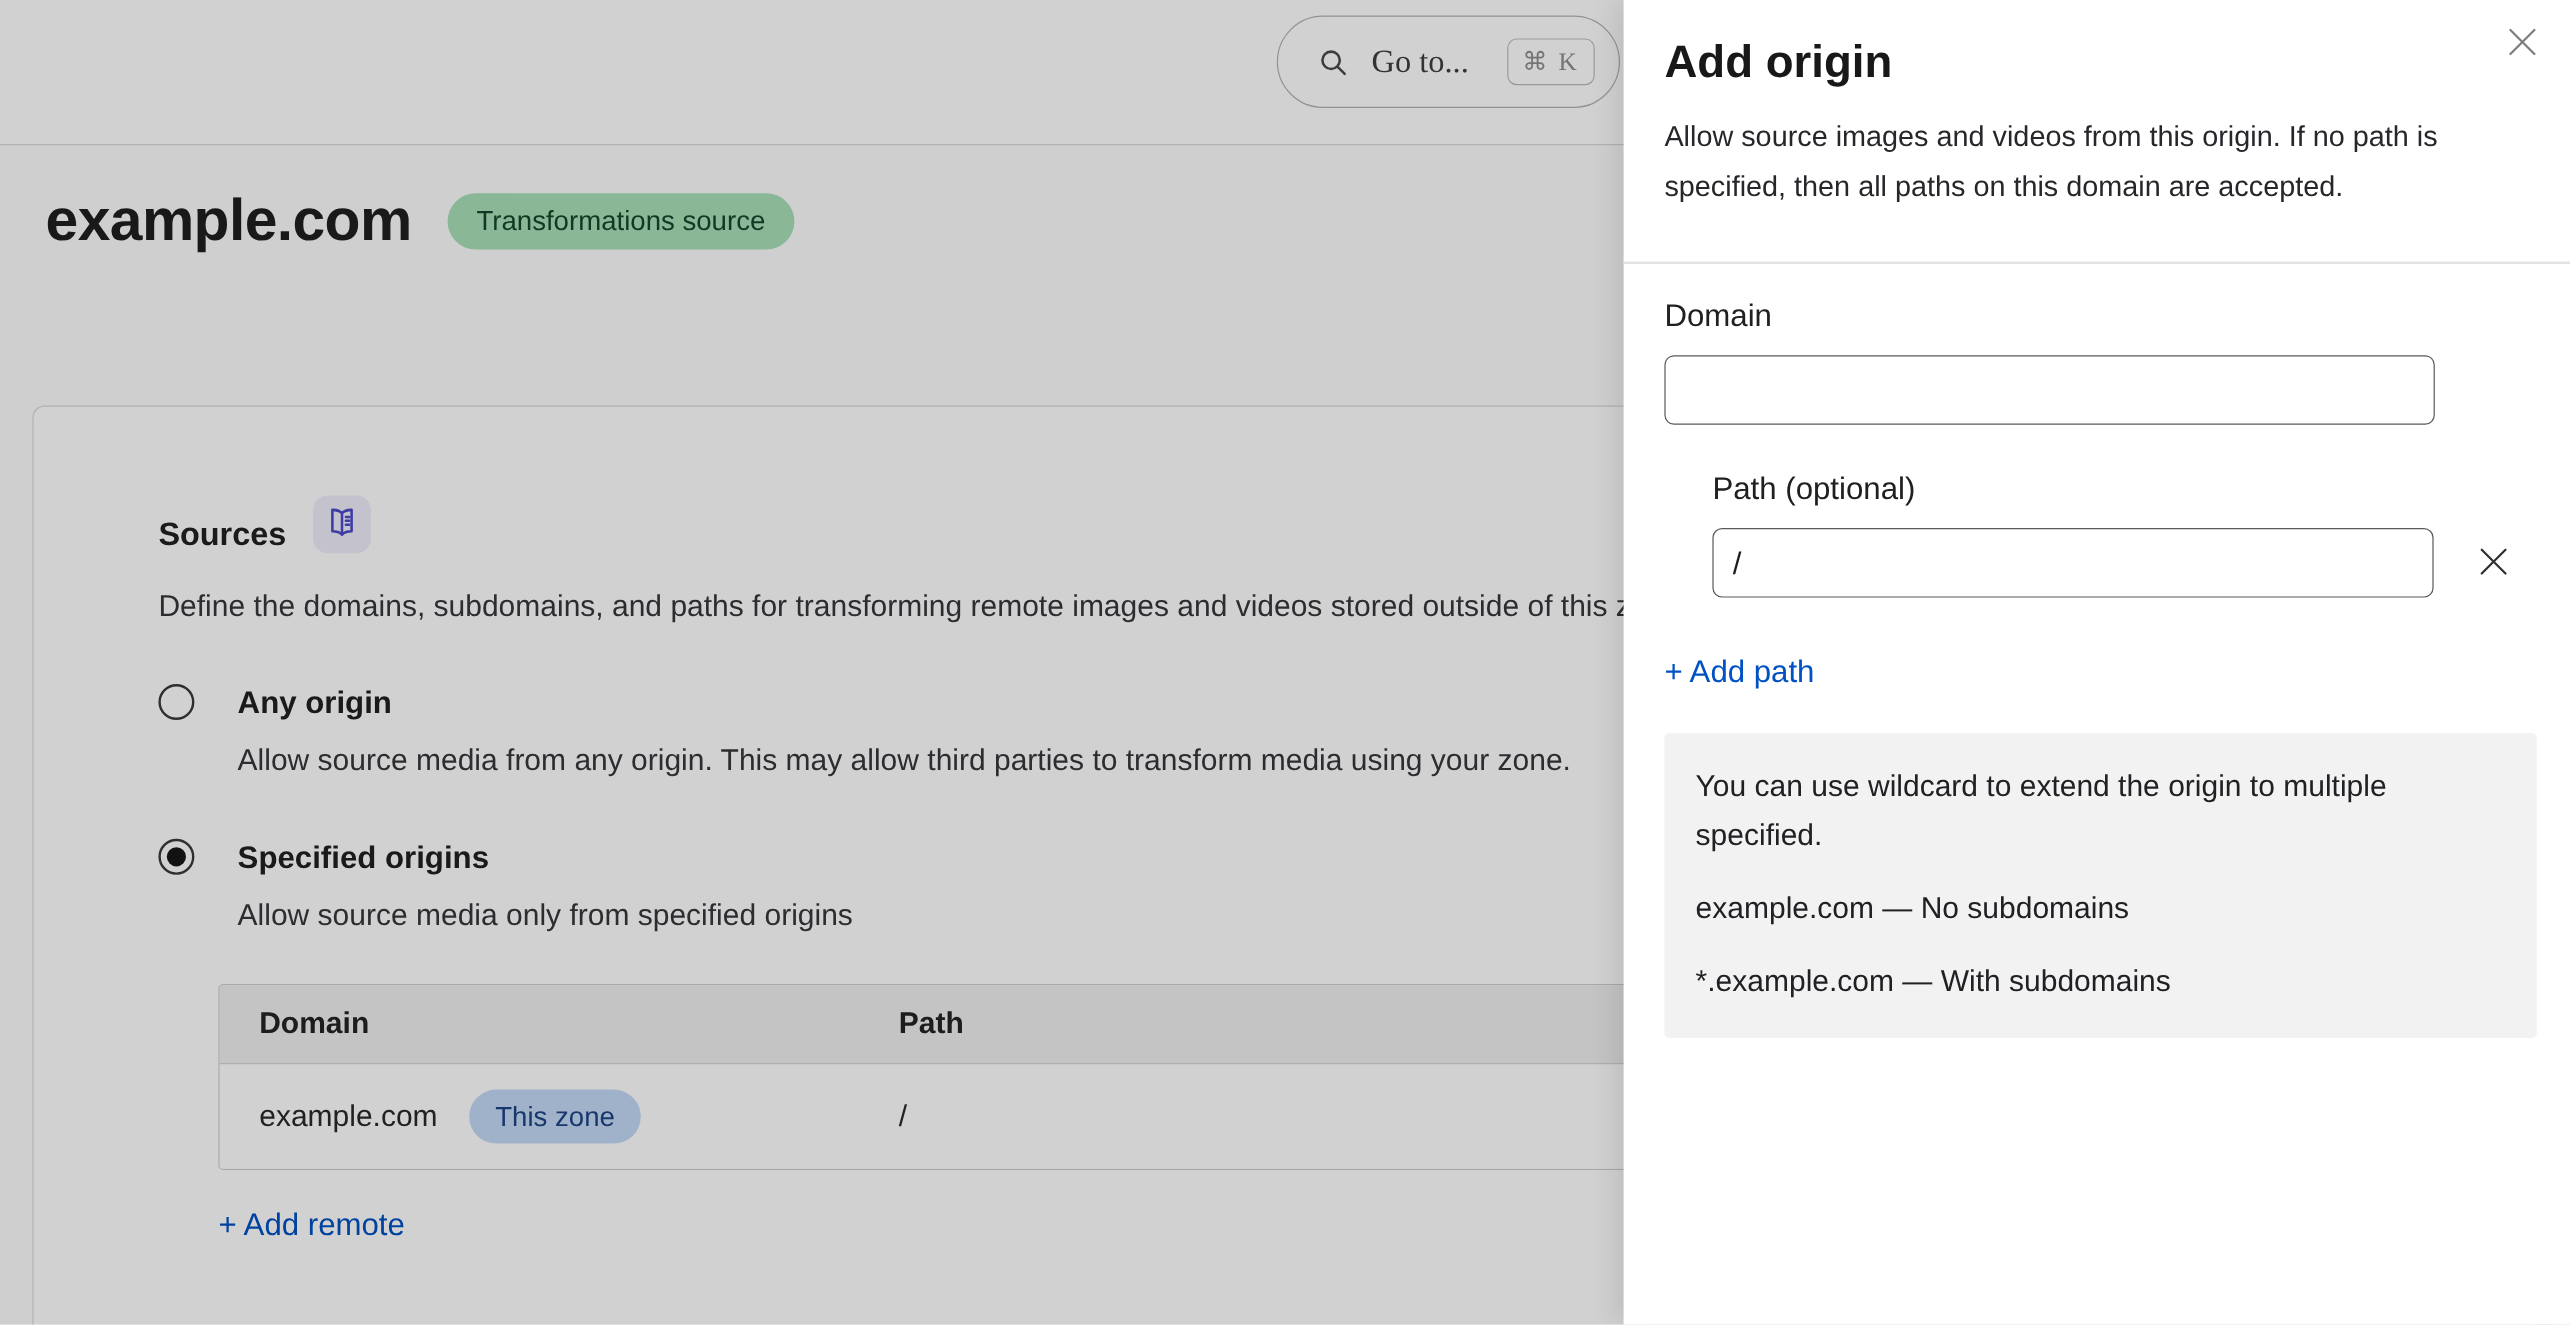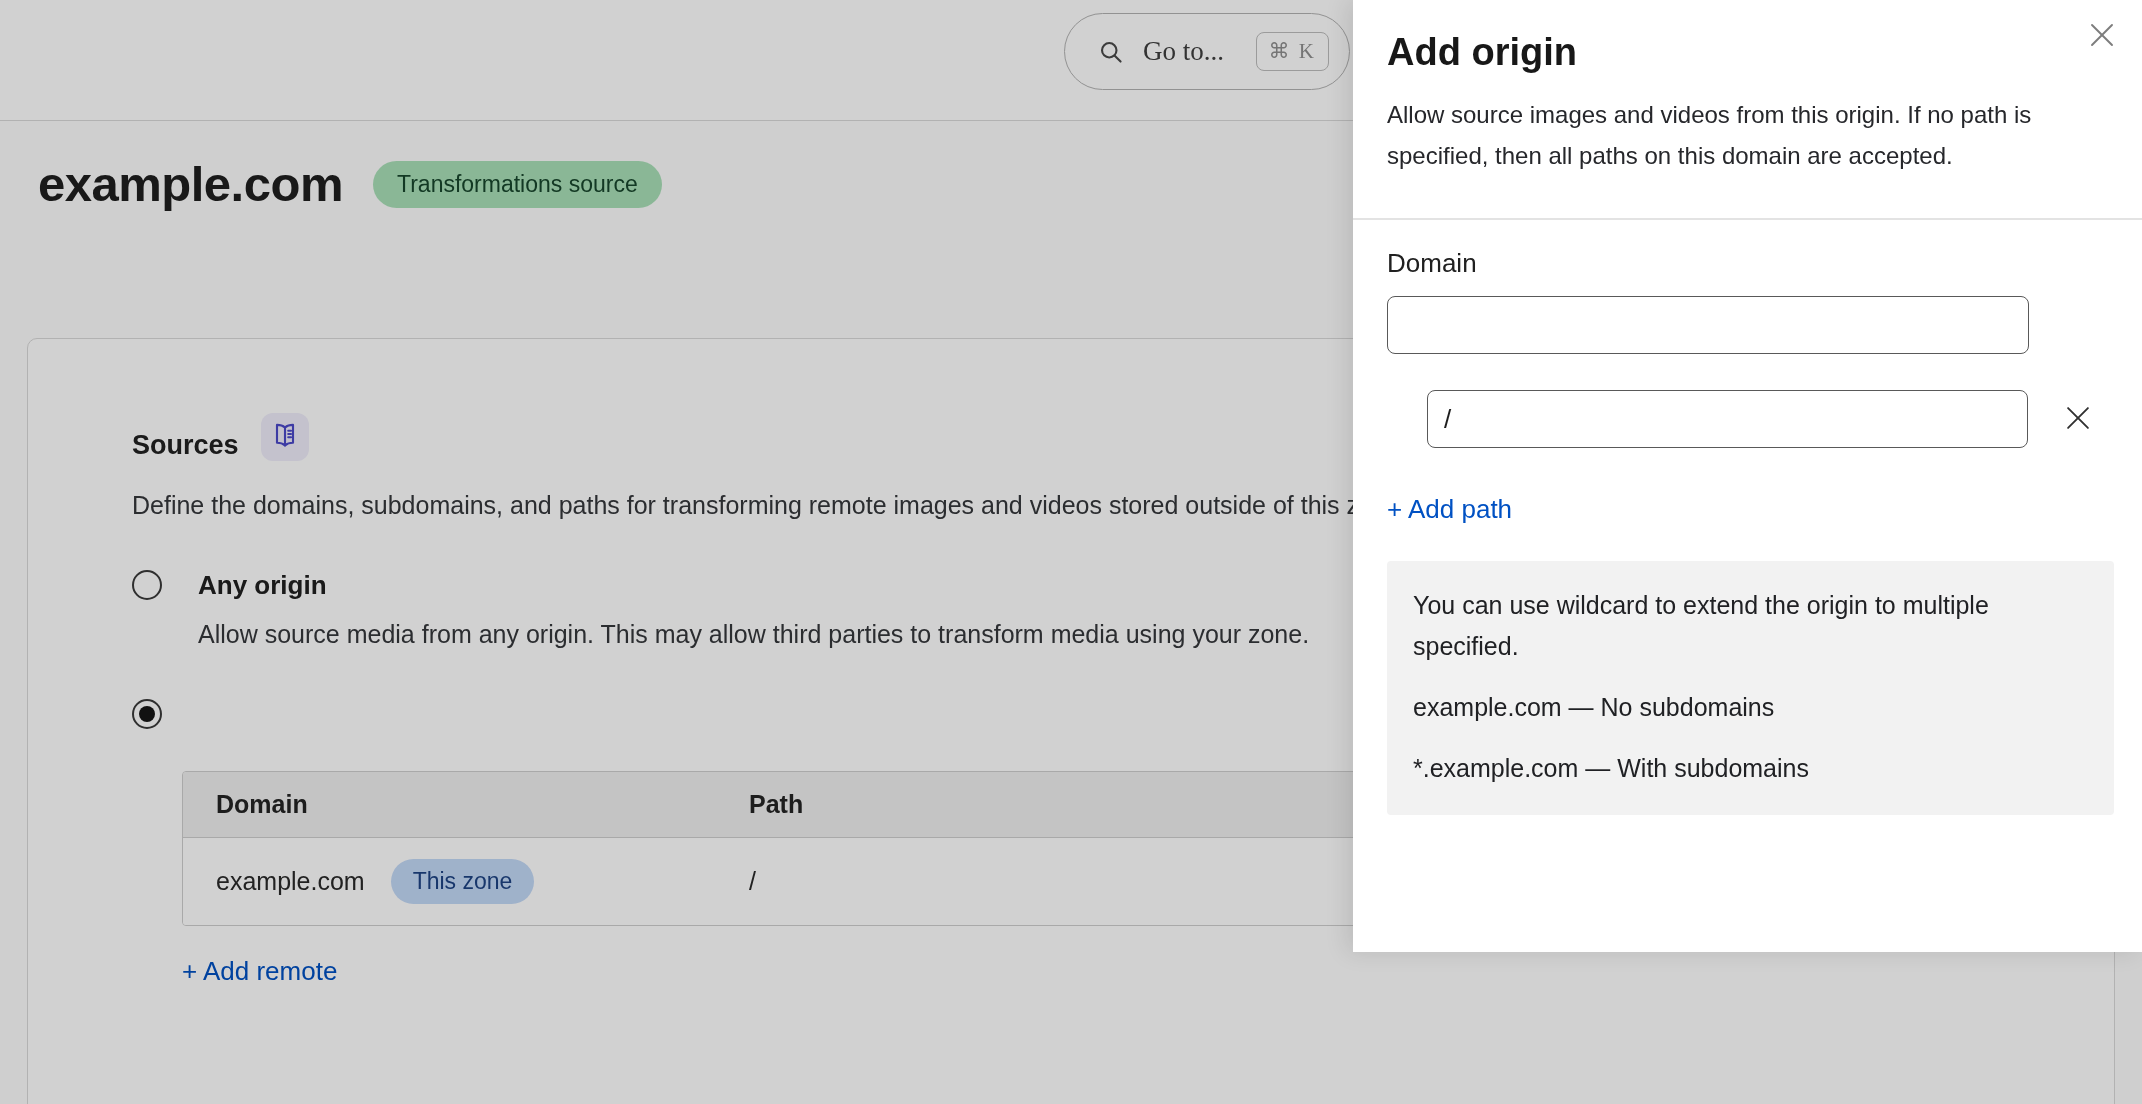--- a/index.html
+++ b/index.html
@@ -72,21 +72,21 @@
     background:var(--badge-blue-bg,#c3d9f7); color:var(--badge-blue-text,#1e4484);
     font-size:23px; padding:9px 22px; border-radius:999px; white-space:nowrap;
   }
   .add-link { margin:30px 0 0 50px; font-size:26px; color:var(--link,#0051c3); cursor:pointer; display:inline-block; }
 
   
   .dim-overlay { position:absolute; inset:0; background:rgba(0,0,0,0.18); z-index:5; }
 
   
   .drawer {
-    position:absolute; top:0; right:0; width:789px; height:952px; background:#ffffff;
+    position:absolute; top:0; right:0; width:789px; height:1104px; background:#ffffff;
     z-index:10; box-shadow:-6px 0 22px rgba(0,0,0,0.10);
   }
   .drawer-header { padding:26px 90px 42px 34px; border-bottom:2px solid #e3e3e3; position:relative; }
   .drawer-title { font-size:38px; font-weight:700; color:#181818; line-height:52px; margin-bottom:16px; }
   .drawer-desc { font-size:24px; line-height:41px; color:#26272b; width:700px; }
   .close-btn { position:absolute; top:14px; right:18px; width:44px; height:44px;
     display:flex; align-items:center; justify-content:center; cursor:pointer; background:none; border:none; }
 
   .drawer-body { padding:26px 34px 0; }
   .field-label { font-size:26px; color:#202020; line-height:34px; margin-bottom:16px; }
@@ -152,20 +152,24 @@
     <div class="radio-group">
       <div class="radio-option">
         <span class="radio-circle"></span>
         <div>
           <div class="radio-label">Any origin</div>
           <div class="radio-desc">Allow source media from any origin. This may allow third parties to transform media using your zone.</div>
         </div>
       </div>
       <div class="radio-option">
         <span class="radio-circle checked"></span>
+        <div>
+          <div class="radio-label">Specified origins</div>
+          <div class="radio-desc">Allow source media only from specified origins</div>
+        </div>
       </div>
     </div>
 
     <div class="origins-table">
       <div class="t-head">
         <div>Domain</div>
         <div>Path</div>
       </div>
       <div class="t-row">
         <div class="domain-cell">
@@ -194,20 +198,21 @@
         </svg>
       </span>
     </button>
   </div>
 
   <div class="drawer-body">
     <div class="field-label">Domain</div>
     <input class="text-input" type="text" value="" style="">
 
     <div class="path-group">
+      <div class="field-label">Path (optional)</div>
       <div class="path-row">
         <input class="text-input" type="text" value="/" style="">
         <button class="remove-btn">
           <span>
             <svg width="34" height="34" viewBox="0 0 24 24" fill="none" stroke="#303030" stroke-width="1.3" stroke-linecap="round">
               <line x1="5" y1="5" x2="19" y2="19"></line>
               <line x1="19" y1="5" x2="5" y2="19"></line>
             </svg>
           </span>
         </button>

